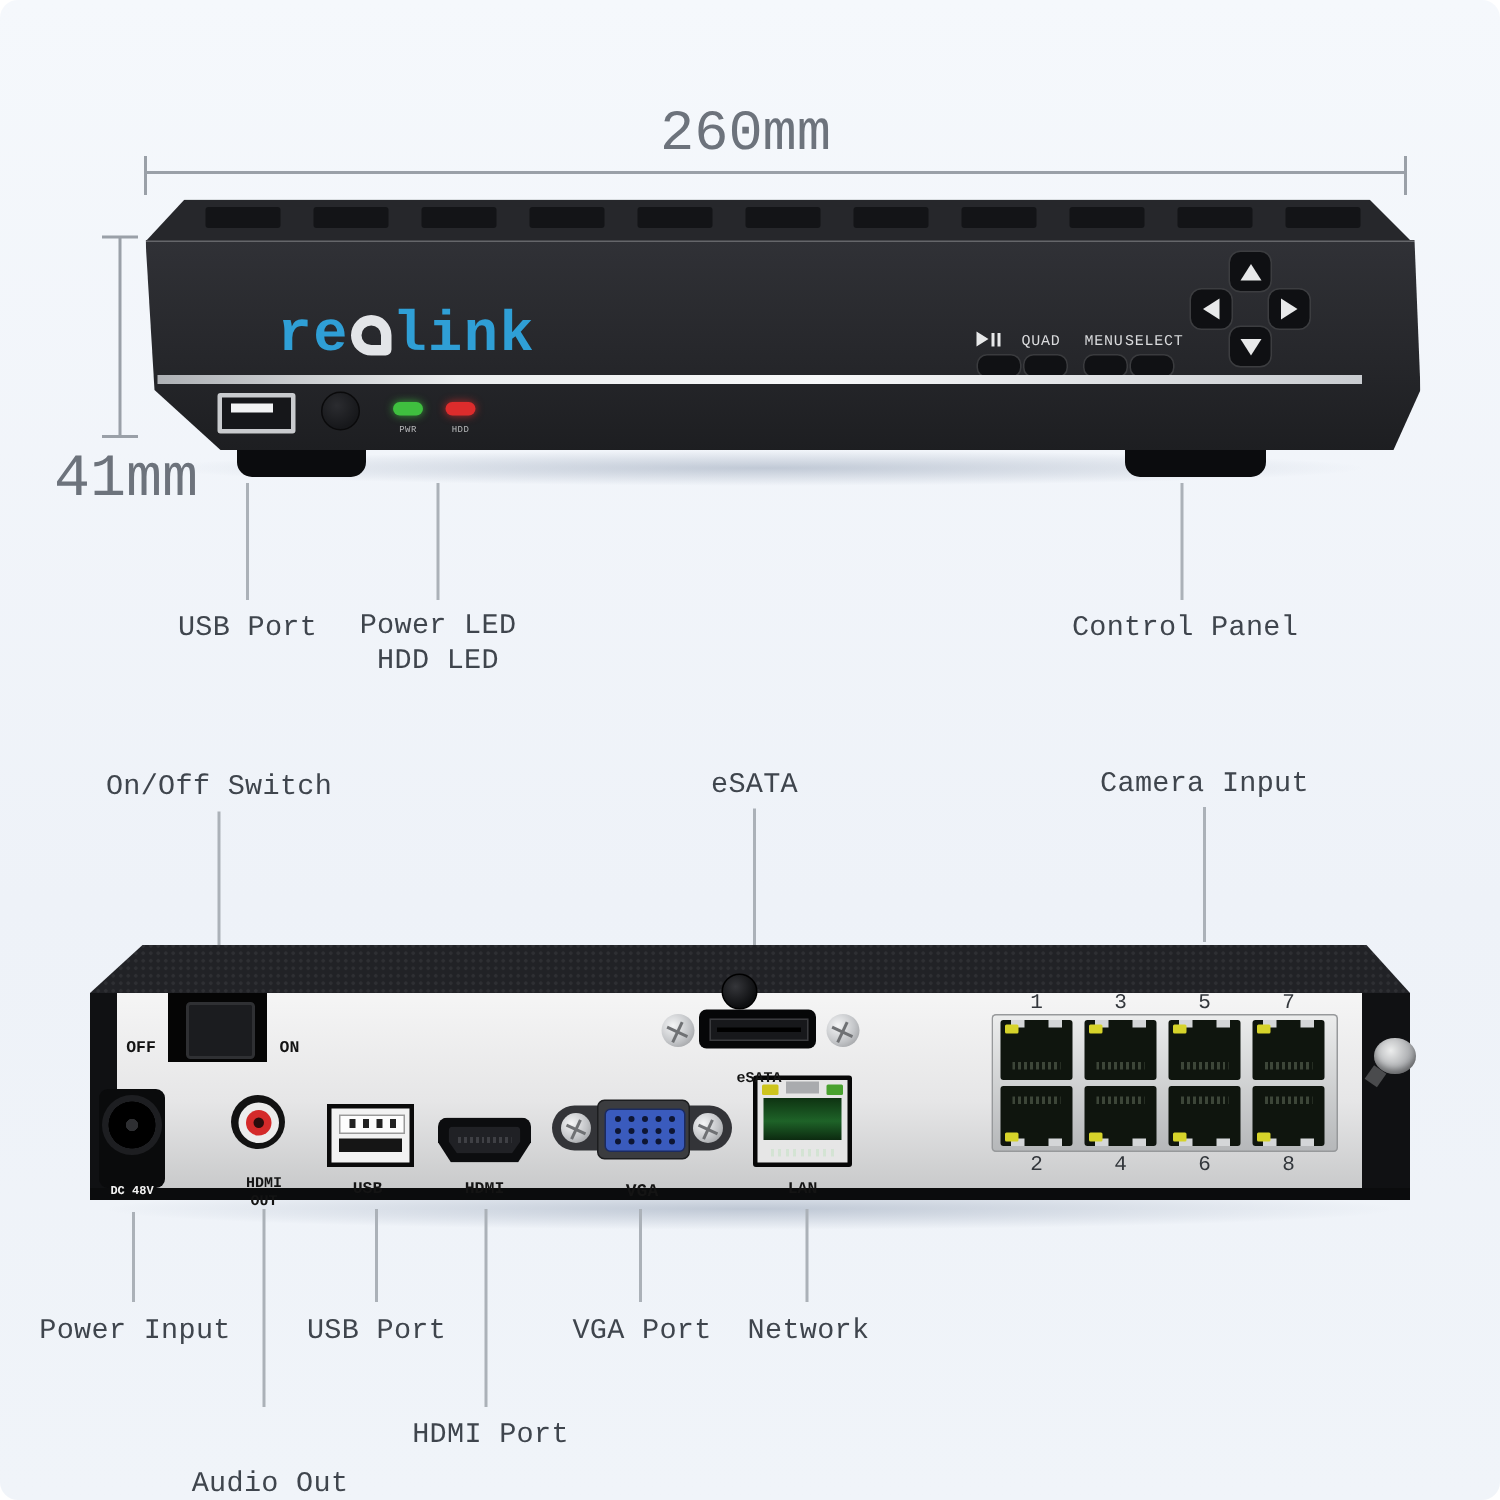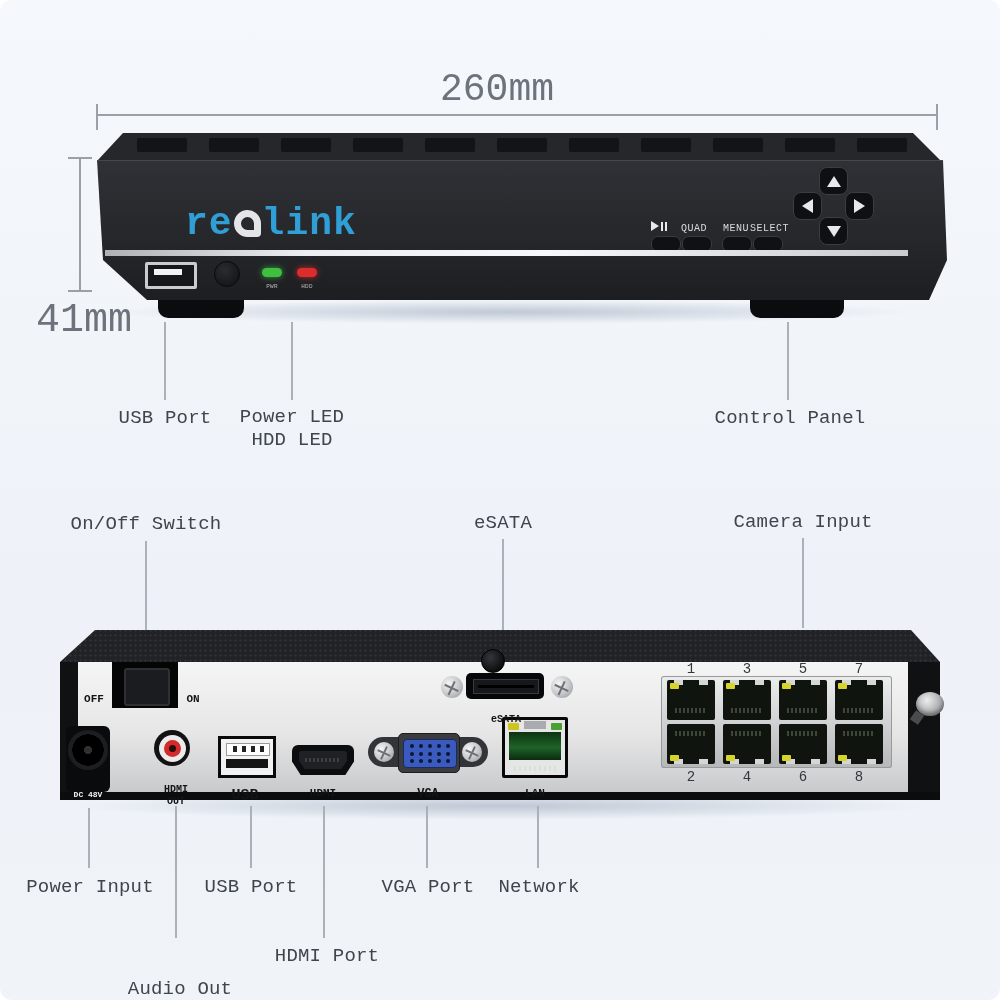--- a/index.html
+++ b/index.html
@@ -201,21 +201,21 @@
 
   <div class="abs" style="left:218px;top:736px;width:52px;height:36px;background:#f2f2f2;border:3px solid #0a0a0a;">
     <div class="abs" style="left:5px;top:4px;width:42px;height:11px;background:#fdfdfd;border:1px solid #9a9a9a;">
       <div class="abs" style="left:6px;top:2px;width:4px;height:6px;background:#222;"></div>
       <div class="abs" style="left:15px;top:2px;width:4px;height:6px;background:#222;"></div>
       <div class="abs" style="left:24px;top:2px;width:4px;height:6px;background:#222;"></div>
       <div class="abs" style="left:33px;top:2px;width:4px;height:6px;background:#222;"></div>
     </div>
     <div class="abs" style="left:5px;top:20px;width:42px;height:9px;background:#151515;"></div>
   </div>
-  <div class="ptext" style="left:245px;top:775px;font-size:15px;">USB</div>
+  <div class="ptext" style="left:245px;top:775px;font-size:11px;">USB</div>
 
   <div class="abs" style="left:292px;top:745px;width:62px;height:30px;background:#0c0d0f;border-radius:6px;clip-path:polygon(0 0,100% 0,100% 55%,86% 100%,14% 100%,0 55%);">
     <div class="abs" style="left:7px;top:6px;width:48px;height:18px;background:#202125;border-radius:3px;clip-path:polygon(0 0,100% 0,100% 55%,88% 100%,12% 100%,0 55%);">
       <div class="abs" style="left:6px;top:7px;width:36px;height:4px;opacity:.7;background:repeating-linear-gradient(90deg,#4c4d52 0 2px,transparent 2px 4px);"></div>
     </div>
   </div>
   <div class="ptext" style="left:323px;top:775px;font-size:11px;">HDMI</div>
 
   <div class="abs" style="left:368px;top:737px;width:120px;height:30px;background:#333438;border-radius:15px;"></div>
   <div class="abs" style="left:398px;top:733px;width:60px;height:38px;background:#3b3c3f;border-radius:5px;border:1px solid #1c1d1f;">

